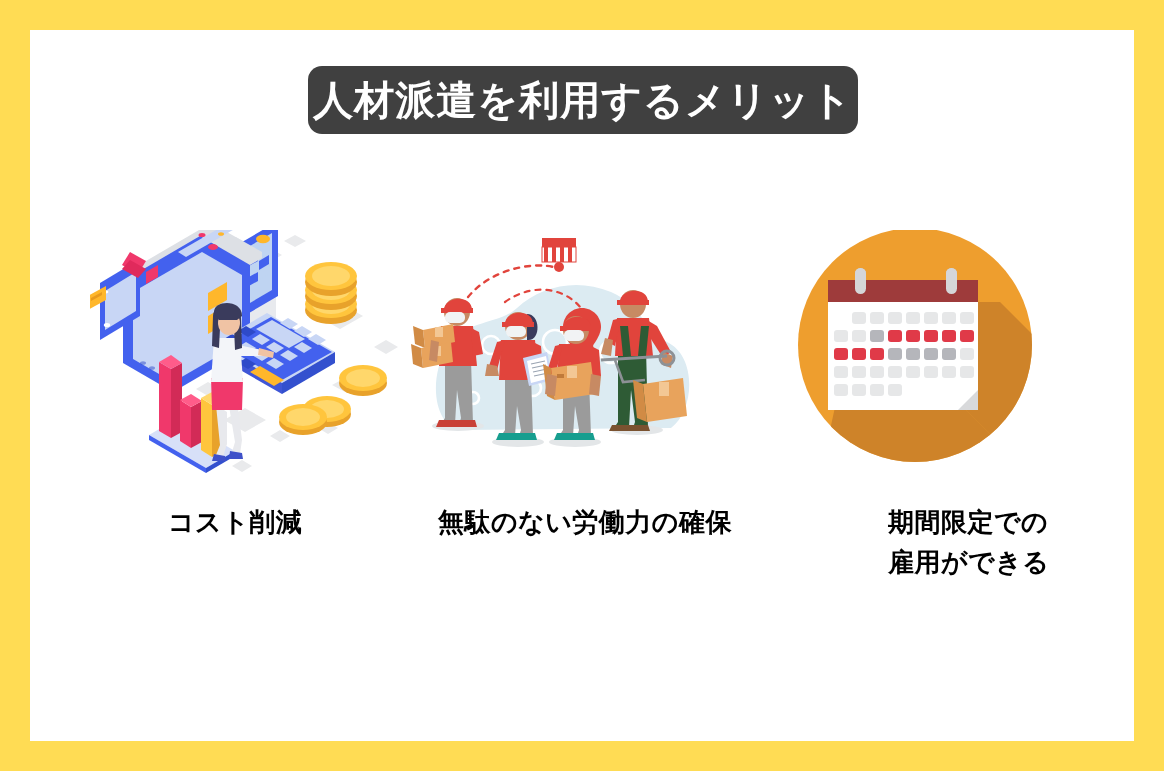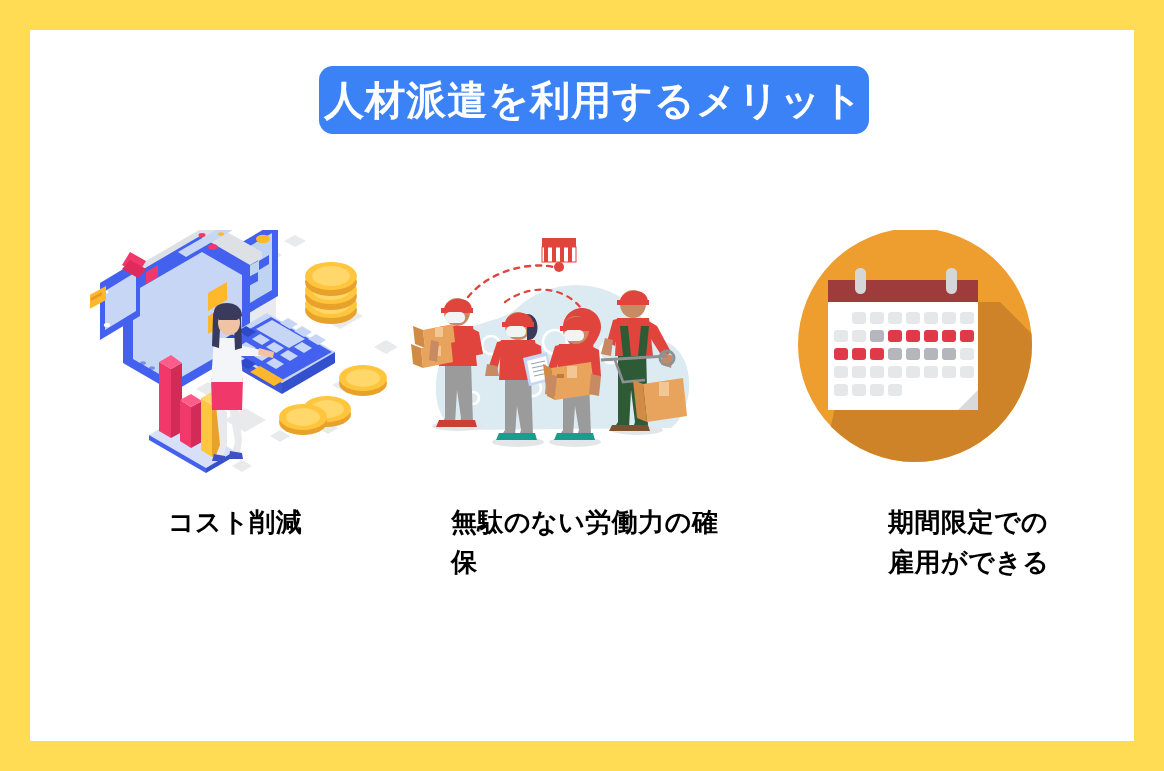--- a/index.html
+++ b/index.html
@@ -31,26 +31,25 @@
     background: #ffffff;
   }
 
   
   .title-badge {
     position: absolute;
     left: 278px;
     top: 36px;
     width: 550px;
     height: 68px;
-    background: #3b82f6;
+    background: #404040;
     border-radius: 14px;
     display: flex;
     align-items: center;
     justify-content: center;
-    margin-left: 11px;
   }
   .title-text {
     color: #ffffff;
     font-size: 40px;
     font-weight: bold;
     letter-spacing: 1px;
     line-height: 1;
     white-space: nowrap;
   }
 
@@ -81,21 +80,21 @@
     position: absolute;
     top: 272px;
     font-size: 26px;
     font-weight: bold;
     color: #000000;
     line-height: 1.55;
     letter-spacing: 0.5px;
     white-space: pre-line;
   }
   .col-1 .col-label { left: 78px; }
-  .col-2 .col-label { left: 46px; }
+  .col-2 .col-label { left: 33px; }
   .col-3 .col-label { left: 85px; margin-left: 13px; }
 
   svg { display: block; }
 </style>
 </head>
 <body>
 
 <div class="page">
   <div class="canvas">
 

